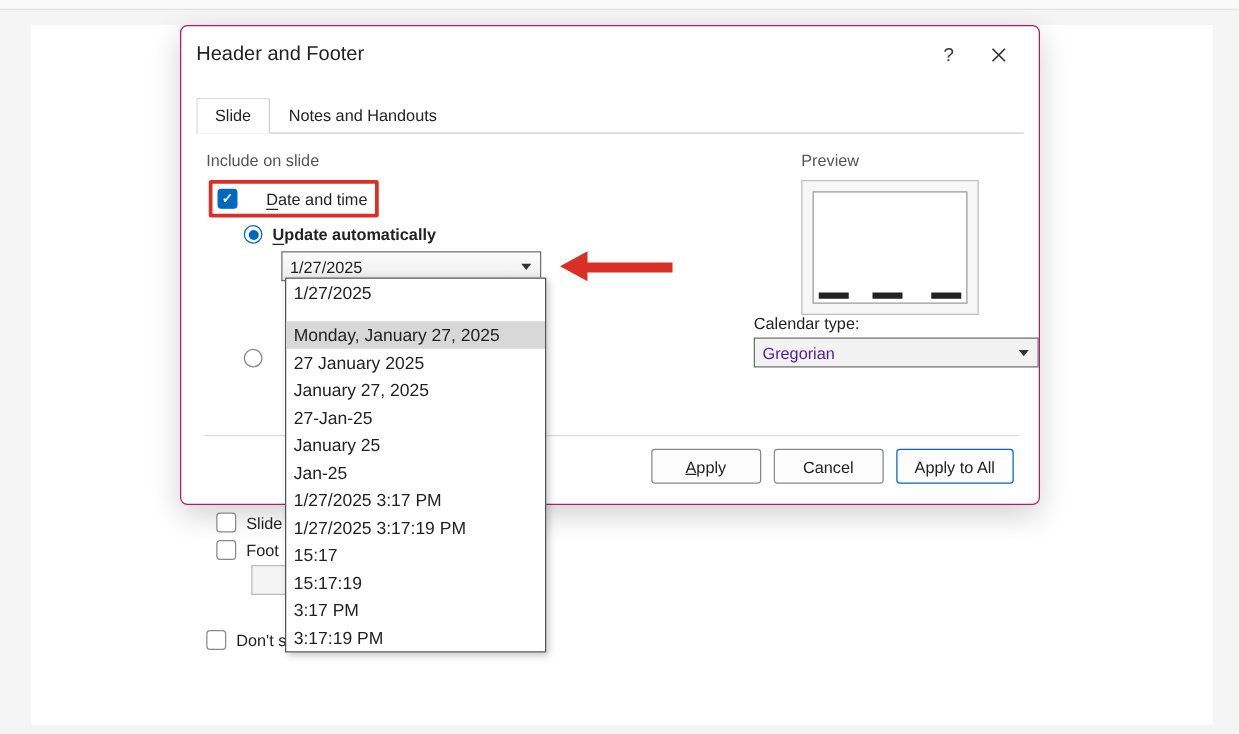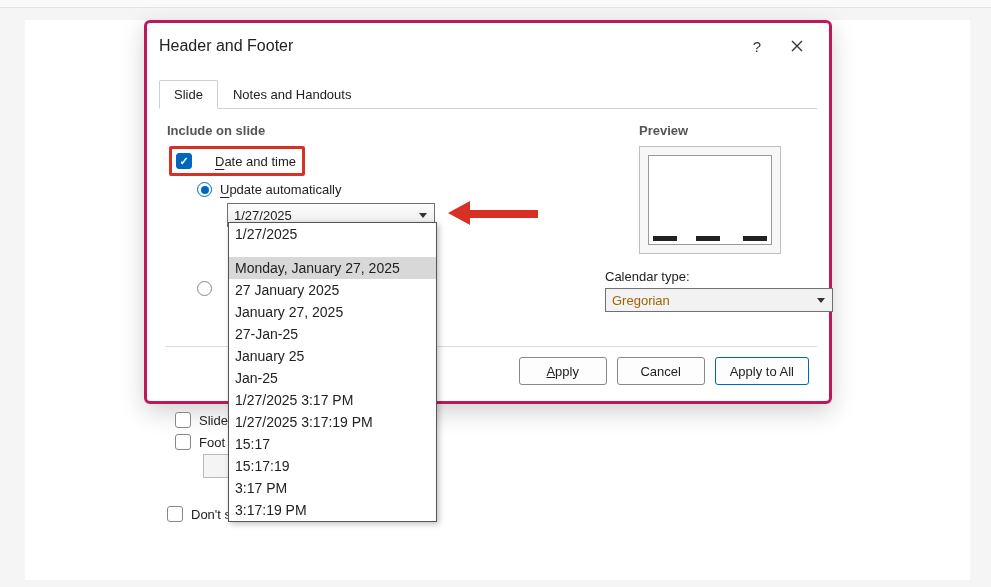--- a/index.html
+++ b/index.html
@@ -11,21 +11,21 @@
     background: #f5f5f5;
     width: 991px;
     height: 587px;
     position: relative;
     overflow: hidden;
   }
   .top-bar { height:8px; background:#fafafa; border-bottom:1px solid #e3e3e3; }
   .backdrop { position:absolute; left:25px; top:20px; width:945px; height:560px; background:#fff; }
   .dialog {
     position:absolute; left:144px; top:20px; width:688px; height:384px;
-    background:#fff; border-radius:6px; border:3px solid #be185d;
+    background:#fff; border-radius:6px; border:1px solid #be185d;
     box-shadow:0 8px 24px rgba(0,0,0,.18);
   }
   
   .titlebar { display:flex; align-items:center; padding:0 12px; height:46px; }
   .titlebar .title { flex:1; font-size:16px; }
   .titlebar .help, .titlebar .close {
     width:40px; height:32px; display:flex; align-items:center; justify-content:center;
     font-size:15px; color:#333; cursor:pointer;
   }
   .titlebar .close svg { width:12px; height:12px; }
@@ -36,57 +36,57 @@
     cursor:pointer;
   }
   .tab.active {
     border:1px solid #d0d0d0; border-bottom:1px solid #fff; background:#fff;
     border-radius:2px 2px 0 0;
   }
   
   .body { display:flex; padding:14px 20px 0 20px; gap:22px; }
   .left-col { flex:1; }
   .right-col { width:170px; }
-  .group-label { color:#555; font-size:13px; margin-bottom:8px;font-weight:bold; }
+  .group-label { color:#555; font-size:13px; margin-bottom:8px; }
   
   .chk-row { display:flex; align-items:center; gap:8px; margin:4px 0; }
   .chk {
     width:16px; height:16px; border:1px solid #888; border-radius:3px; display:flex;
     align-items:center; justify-content:center; background:#fff;
   }
   .chk.checked { background:#0067c0; border-color:#0067c0; color:#fff; }
   .chk.checked::after { content:"✓"; font-size:11px; font-weight:bold; line-height:1; }
   .radio {
     width:15px; height:15px; border:1px solid #888; border-radius:50%; display:flex;
     align-items:center; justify-content:center; background:#fff;
   }
   .radio.checked { border-color:#0067c0; }
   .radio.checked::after { content:""; width:8px; height:8px; border-radius:50%; background:#0067c0; }
   .lbl { font-size:13px; }
   .underline { text-decoration: underline; text-underline-offset:3px; }
   
   .datetime-box { border:3px solid #d93025; padding:4px 6px 4px 4px; display:inline-flex; align-items:center; gap:23px; border-radius:2px; margin-left:2px; }
-  .indent-1 { margin-left:30px; margin-top:6px; }
+  .indent-1 { margin-left:30px; margin-top:6px;font-weight:bold; }
   .indent-2 { margin-left:60px; margin-top:6px; }
   
   .combo {
     position:relative; width:208px; height:24px; border:1px solid #707070;
     background:linear-gradient(#fdfdfd,#ececec); display:flex; align-items:center;
     padding:0 6px; font-size:13px; cursor:pointer;
   }
   .combo.wide { width:228px; }
   .combo .arrow {
     position:absolute; right:2px; top:2px; width:18px; height:18px;
     display:flex; align-items:center; justify-content:center;
   }
   .combo .arrow::after {
     content:""; border-left:4px solid transparent; border-right:4px solid transparent;
     border-top:5px solid #333;
   }
-  .combo.disabled { background:#f2f2f2; color:#a16207; }
+  .combo.disabled { background:#f2f2f2; color:#4c1d95; }
   
   .dropdown {
     position:absolute; left:228px; top:222px; width:209px;
     border:1px solid #555; background:#fff; z-index:50;
     box-shadow:2px 2px 6px rgba(0,0,0,.25);
   }
   .dropdown .opt { padding:3px 6px; font-size:14px; cursor:pointer; }
   .dropdown .opt.hl { background:#d8d8d8;margin-top:12px; }
   
   .cal-label { margin-left:20px; font-size:13px; margin-top:6px; }
@@ -126,21 +126,21 @@
   .red-arrow .head {
     position:absolute; left:0; top:0; width:0; height:0;
     border-top:12px solid transparent; border-bottom:12px solid transparent;
     border-right:22px solid #d93025;
   }
   
   .left-content { position:relative; }
   .row-slide-num { margin-top:116px; }
   .row-footer { margin-top:6px; }
   .row-dont { margin-top:28px; margin-left:-6px; }
-  .calendars-block { position:absolute; left:438px; top:240px; width:240px; }
+  .calendars-block { position:absolute; left:438px; top:224px; width:240px; }
 </style>
 </head>
 <body>
 
 <div class="top-bar"></div>
 <div class="backdrop"></div>
 
 <div class="dialog">
 
   <div class="titlebar">

